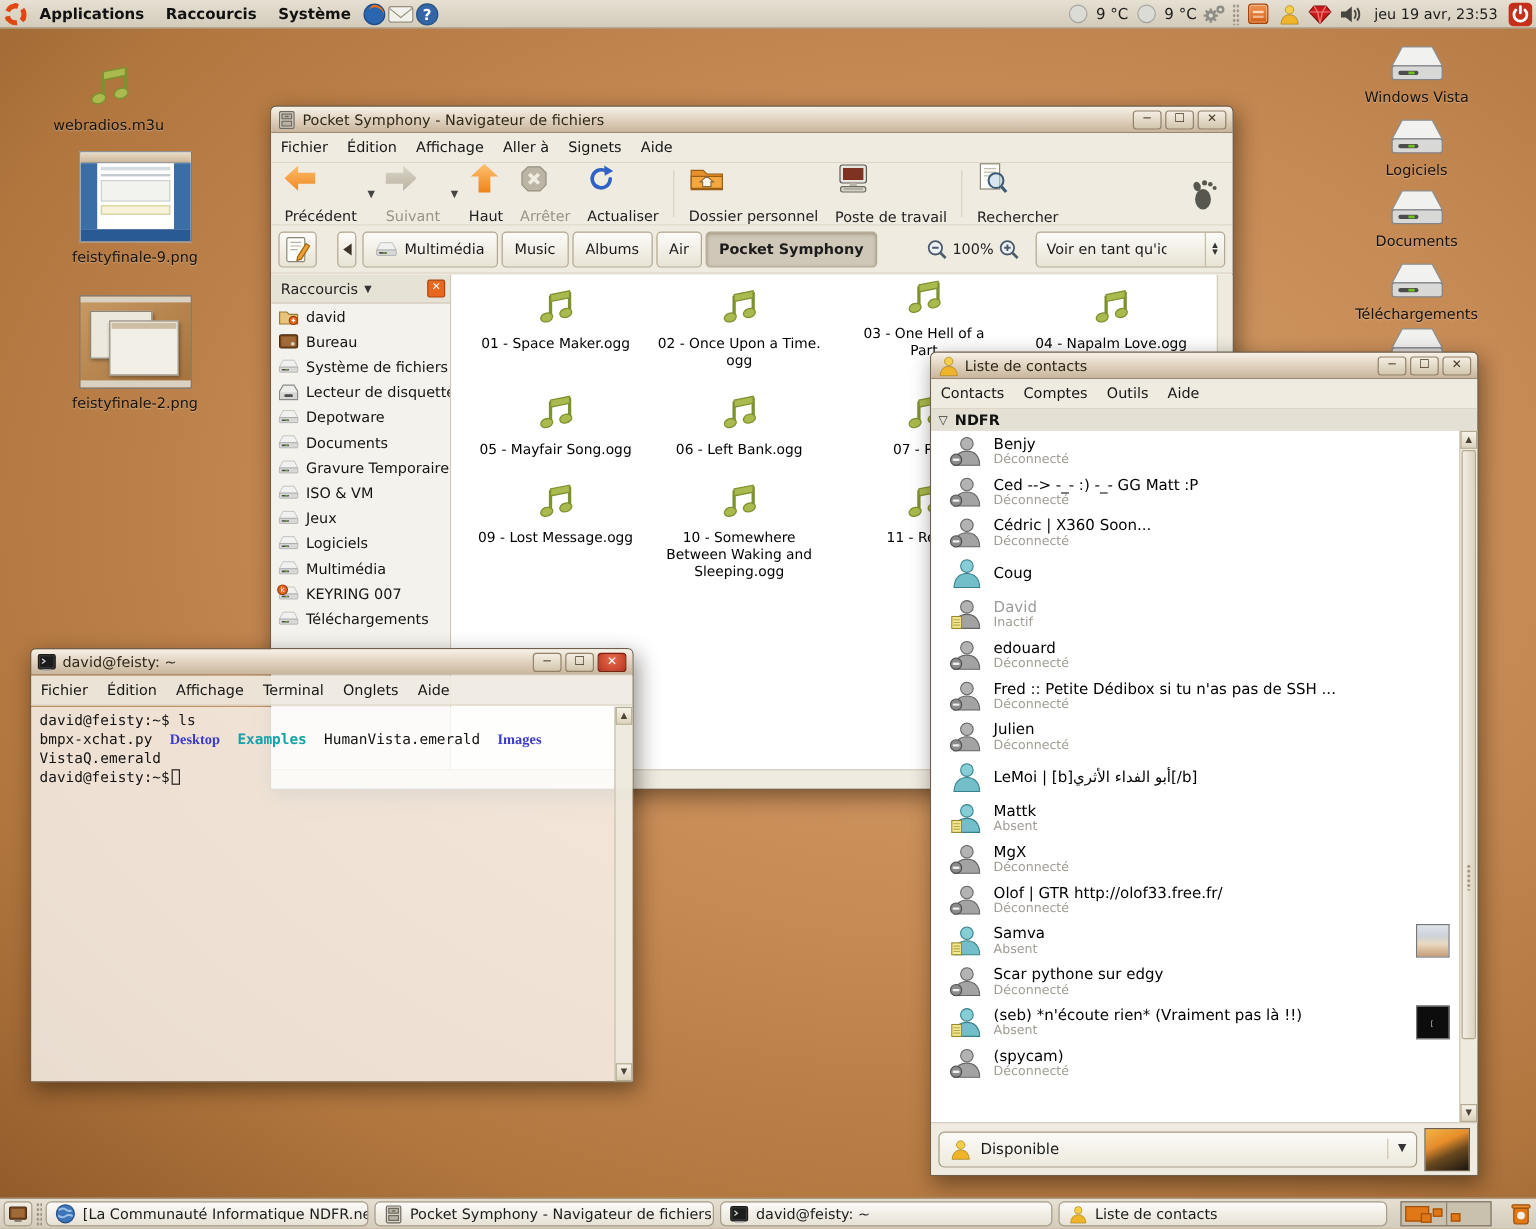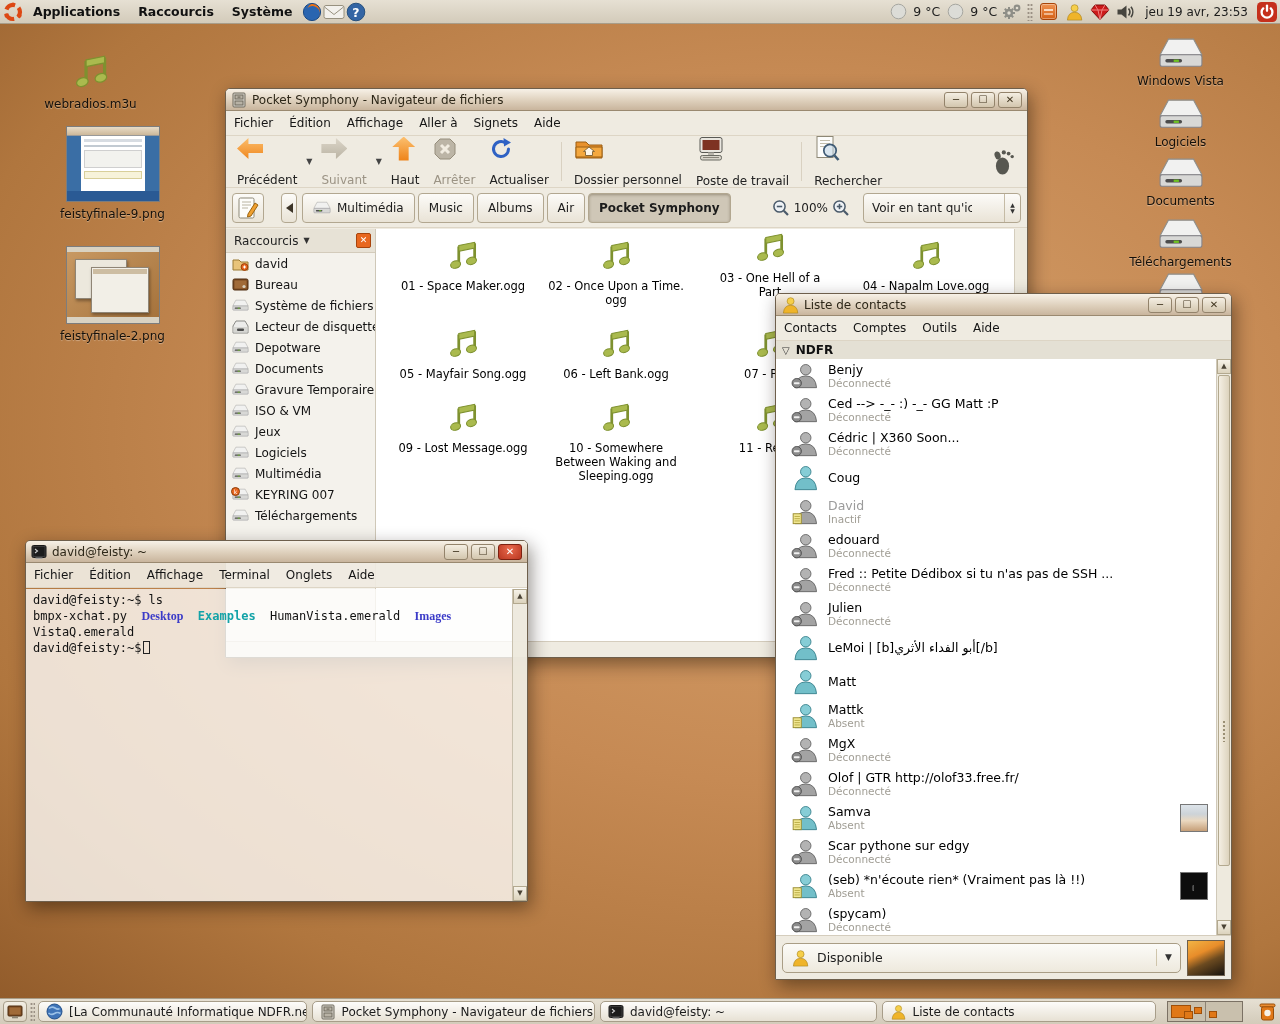--- a/index.html
+++ b/index.html
@@ -886,29 +886,20 @@
   <path d="M5.5 28.5 Q6.5 15.5 17.5 15.5 Q28.5 15.5 29.5 28.5 Z" fill="#72bfc9" stroke="#37808b"></path>
                 </g>
               </svg></span>
             <span class="cname center">LeMoi | [b]أبو الفداء الأثري[/b]</span>
           </div>
           <div class="crow">
             <span class="bicon"><svg width="27" height="27" viewBox="0 0 27 27" xmlns="http://www.w3.org/2000/svg">
                 <g transform="scale(0.9)">
                   <circle cx="17.5" cy="8.6" r="5.8" fill="#86cdd6" stroke="#37808b"></circle>
   <path d="M5.5 28.5 Q6.5 15.5 17.5 15.5 Q28.5 15.5 29.5 28.5 Z" fill="#72bfc9" stroke="#37808b"></path>
-                </g>
-              </svg></span>
-            <span class="cname center">Matt</span>
-          </div>
-          <div class="crow">
-            <span class="bicon"><svg width="27" height="27" viewBox="0 0 27 27" xmlns="http://www.w3.org/2000/svg">
-                <g transform="scale(0.9)">
-                  <circle cx="17.5" cy="8.6" r="5.8" fill="#86cdd6" stroke="#37808b"></circle>
-  <path d="M5.5 28.5 Q6.5 15.5 17.5 15.5 Q28.5 15.5 29.5 28.5 Z" fill="#72bfc9" stroke="#37808b"></path>
                   <rect x="3.5" y="17.5" width="9" height="11" fill="#f2e892" stroke="#97892b"></rect>
                   <path d="M5 20.5 h6 M5 23 h6 M5 25.5 h6" stroke="#b5a741" stroke-width="1"></path>
                 </g>
               </svg></span>
             <span class="cname">Mattk</span>
             <span class="cstat">Absent</span>
           </div>
           <div class="crow">
             <span class="bicon"><svg width="27" height="27" viewBox="0 0 27 27" xmlns="http://www.w3.org/2000/svg">
                 <g transform="scale(0.9)">

